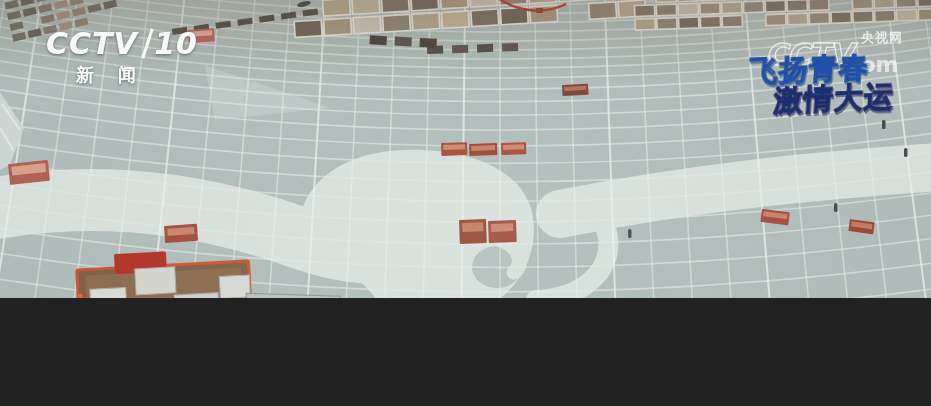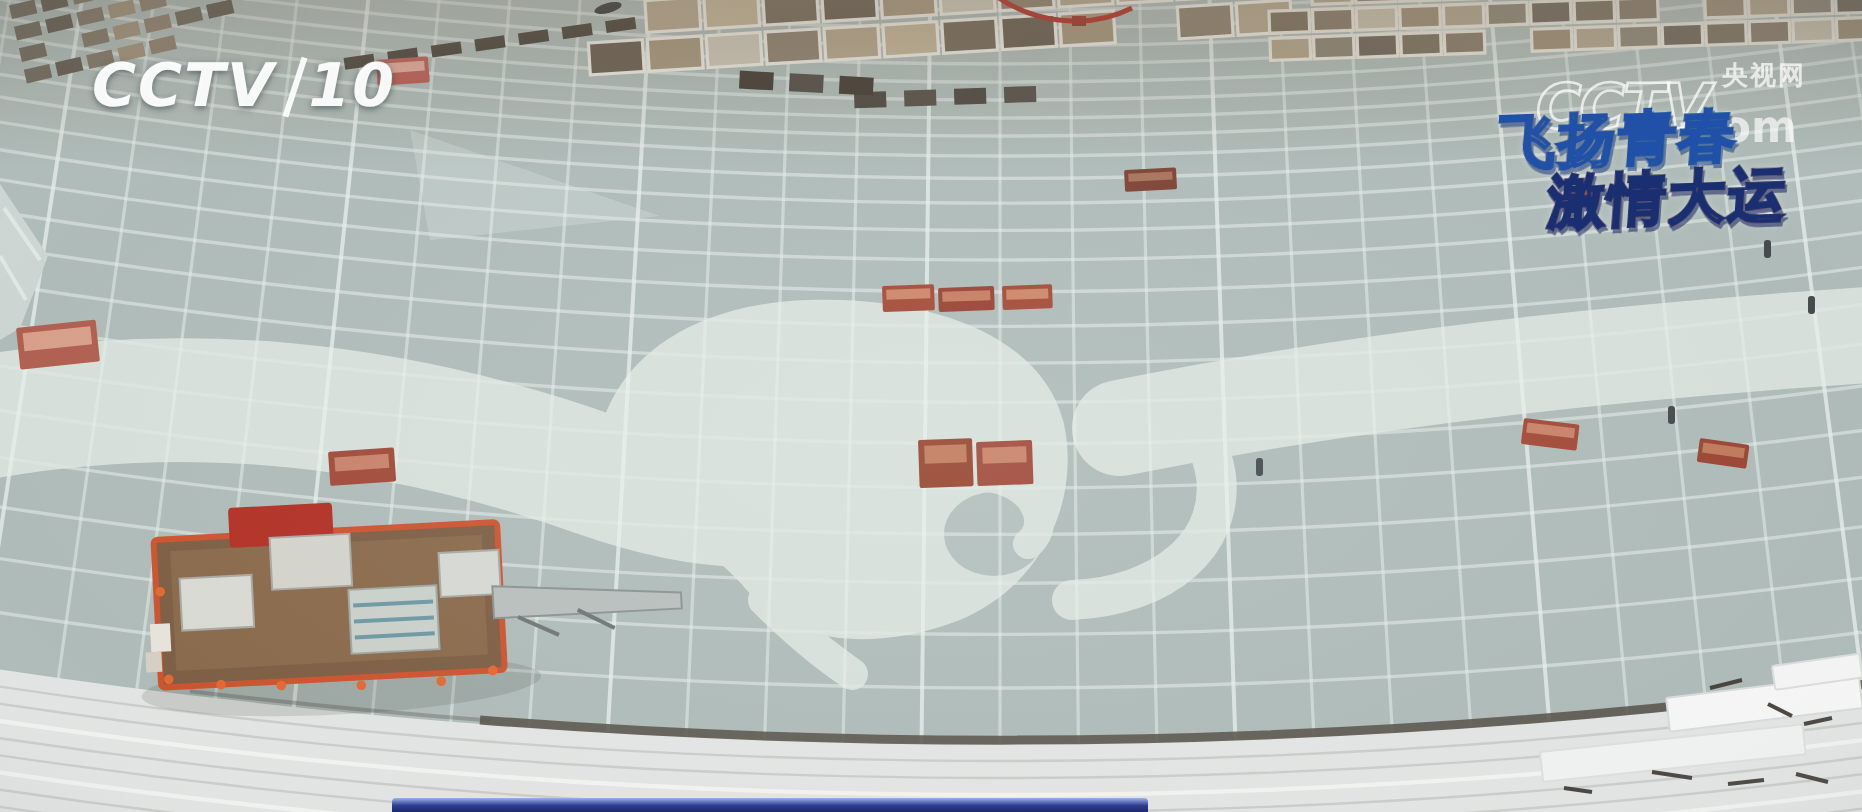--- a/index.html
+++ b/index.html
@@ -1,16 +1,16 @@
 <!DOCTYPE html>
 <html><head>
 <meta charset="utf-8">
 <style>
   html,body{margin:0;padding:0;background:#222;}
-  .stage{position:relative;width:931px;height:406px;overflow:hidden;background:#3b82f6;
+  .stage{position:relative;width:931px;height:298px;overflow:hidden;background:#3b82f6;
          font-family:"DejaVu Sans","Liberation Sans",sans-serif;}
   .stage svg{position:absolute;left:0;top:0;}
 
   
   .bug{position:absolute;left:46px;top:26px;color:rgba(255,255,255,0.95);
        text-shadow:0 1px 3px rgba(55,65,70,0.7),0 0 1px rgba(255,255,255,0.5);}
   .bug-row{display:flex;align-items:center;font-weight:800;font-style:italic;font-size:30px;letter-spacing:1px;}
   .bug-slash{display:inline-block;width:2.5px;height:31px;background:rgba(255,255,255,0.92);
              transform:rotate(18deg);margin:0 6px 0 8px;}
   .bug-name{font-size:18px;font-weight:700;letter-spacing:24px;margin:2px 0 0 30px;}
@@ -373,20 +373,21 @@
     <rect x="0" y="0" width="931" height="85" fill="url(#topTint)"></rect>
     <rect x="0" y="0" width="931" height="406" fill="url(#vig)"></rect>
   </svg>
 
   <div class="bug">
     <div class="bug-row">
       <span>CCTV</span>
       <span class="bug-slash"></span>
       <span>10</span>
     </div>
+    <div class="bug-name">新闻</div>
   </div>
 
   <div class="wm">
     <span class="wm-cctv">CCTV</span>
     <span class="wm-label">央视网</span>
     <span class="wm-com">com</span>
   </div>
 
   <div class="slogan">
     <span class="l1">飞扬青春</span>

